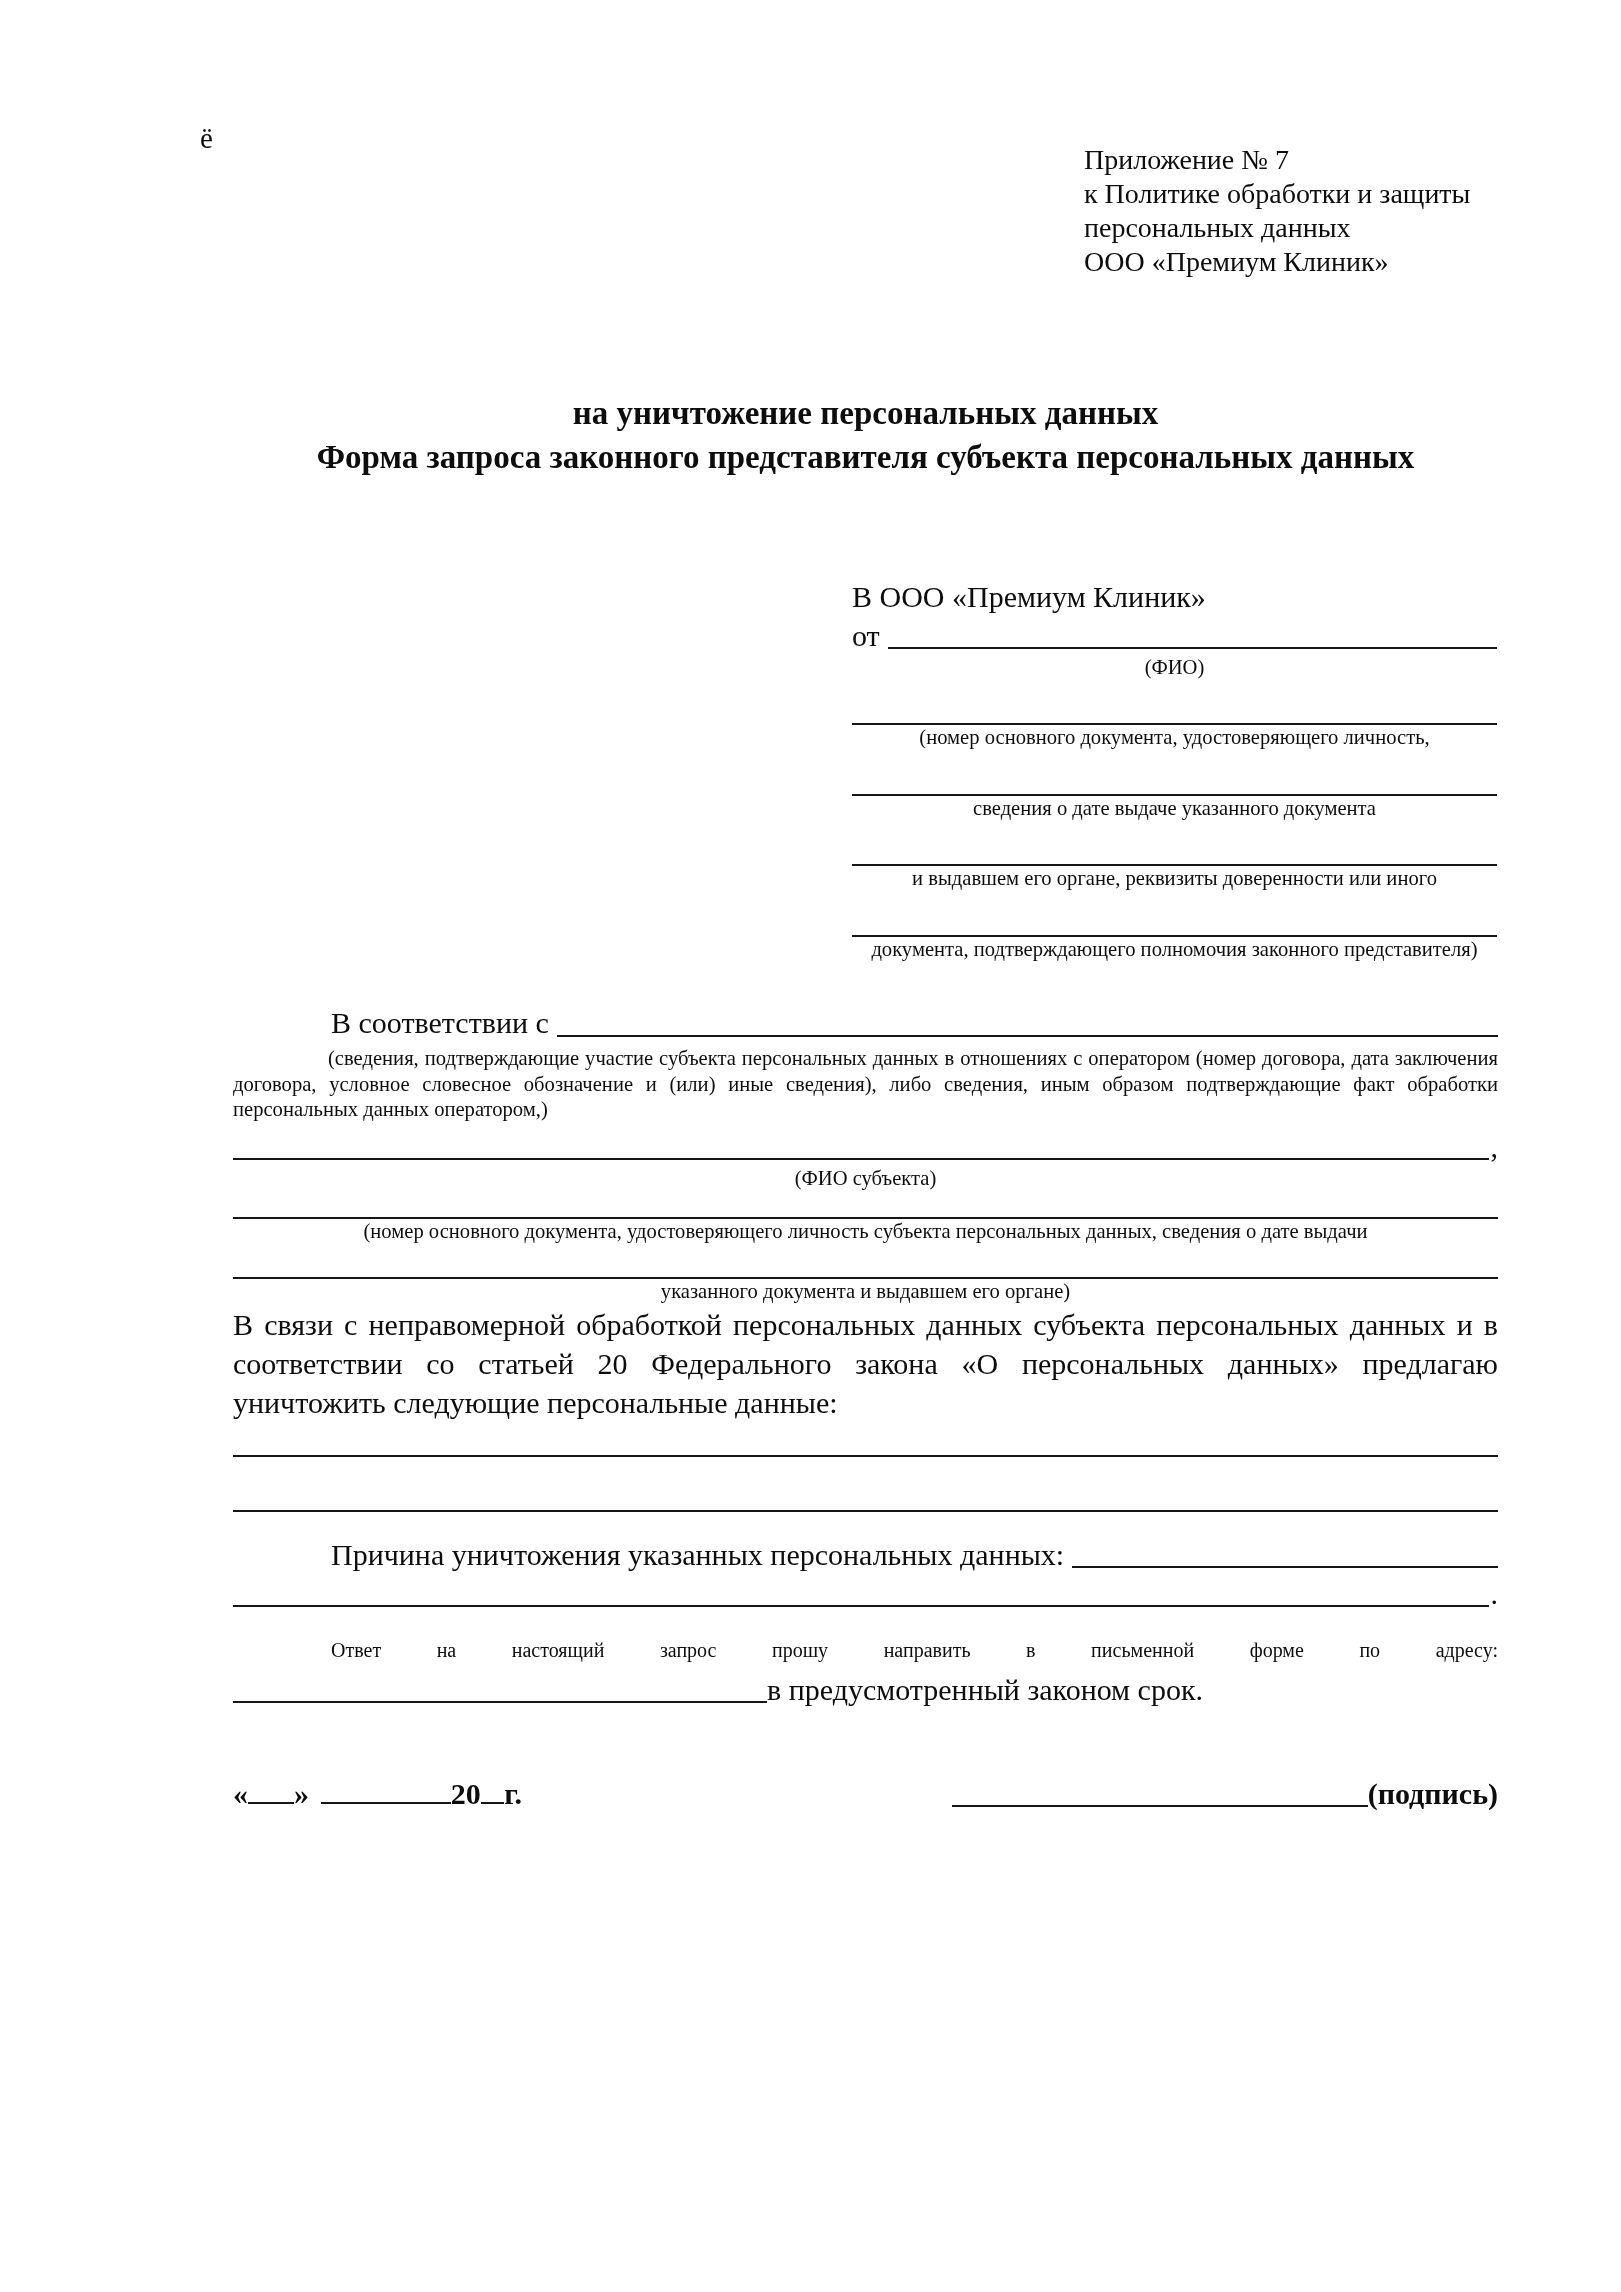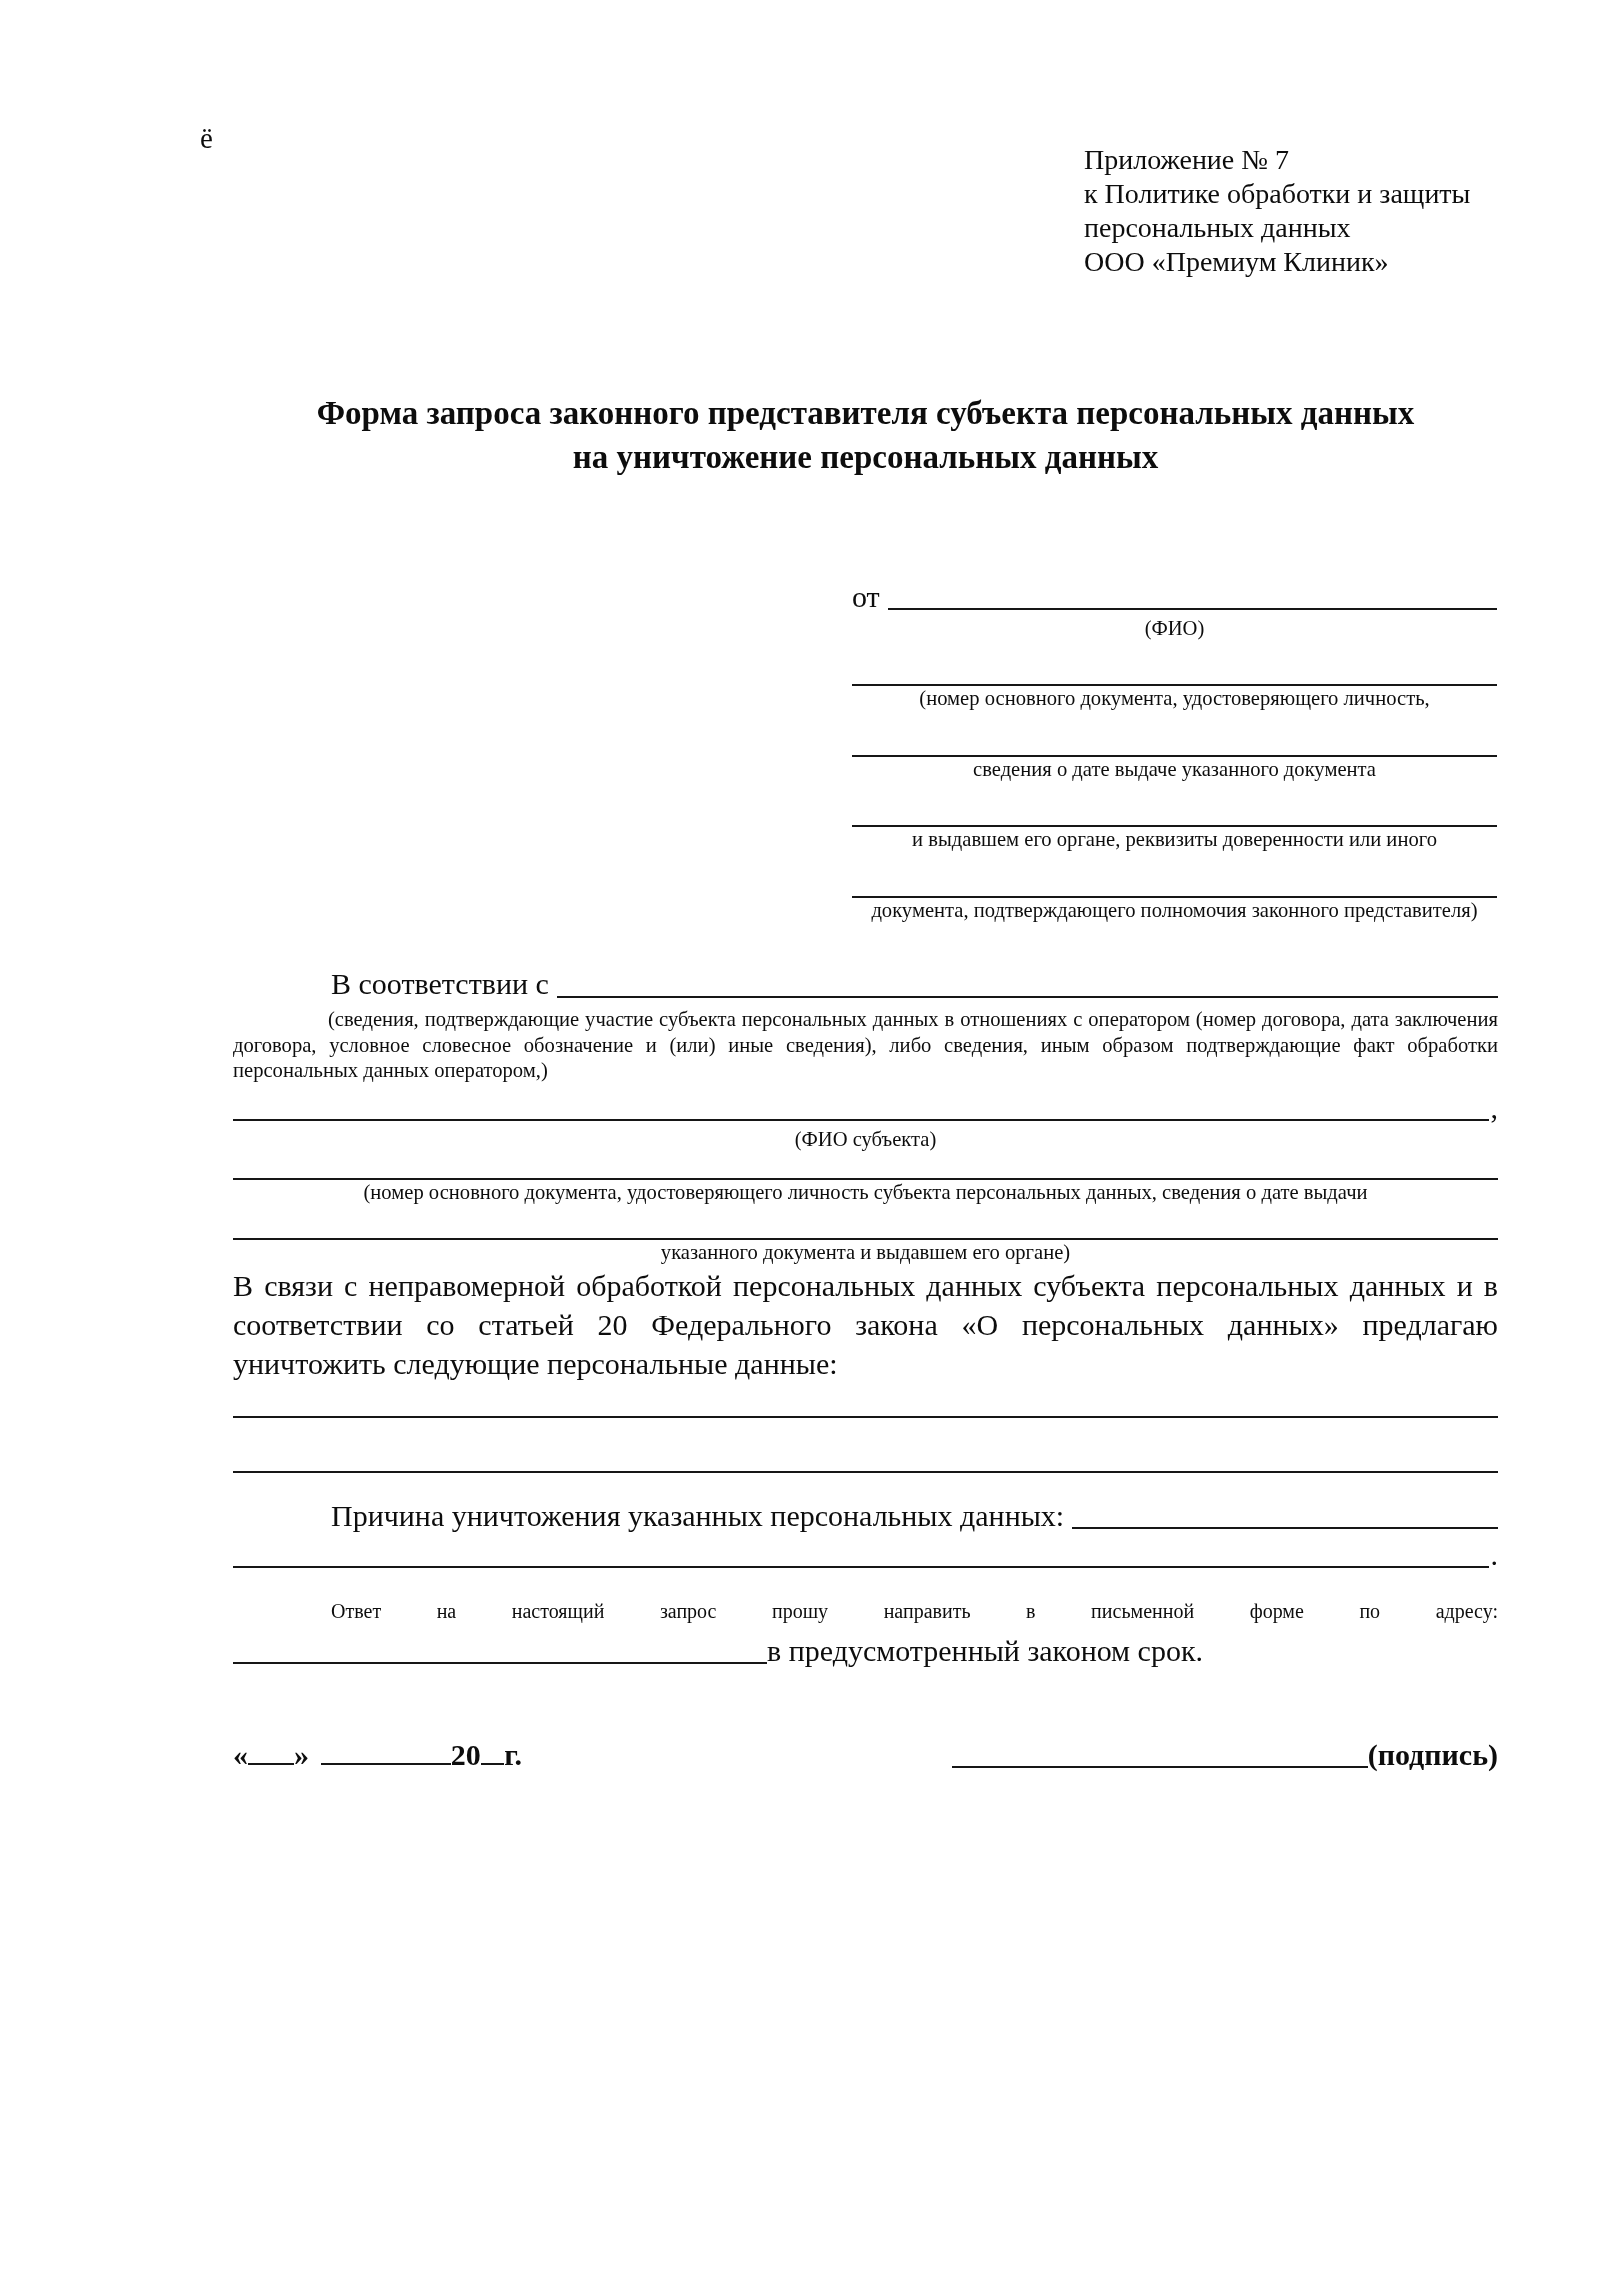--- a/index.html
+++ b/index.html
@@ -78,25 +78,26 @@
   <div class="stray">ё</div>
 
   <div class="hdr">
     <div>Приложение № 7</div>
     <div>к Политике обработки и защиты</div>
     <div>персональных данных</div>
     <div>ООО «Премиум Клиник»</div>
   </div>
 
   <div class="title">
+    <div>на уничтожение персональных данных</div>
     <div>Форма запроса законного представителя субъекта персональных данных</div>
-    <div>на уничтожение персональных данных</div>
   </div>
 
   <div class="addr">
+    <div>В ООО «Премиум Клиник»</div>
     <div class="row">
       <span class="lead">от</span>
       <span class="fill"></span>
     </div>
     <div class="cap center">(ФИО)</div>
 
     <div class="blank"></div>
     <div class="cap center">(номер основного документа, удостоверяющего личность,</div>
 
     <div class="blank"></div>

